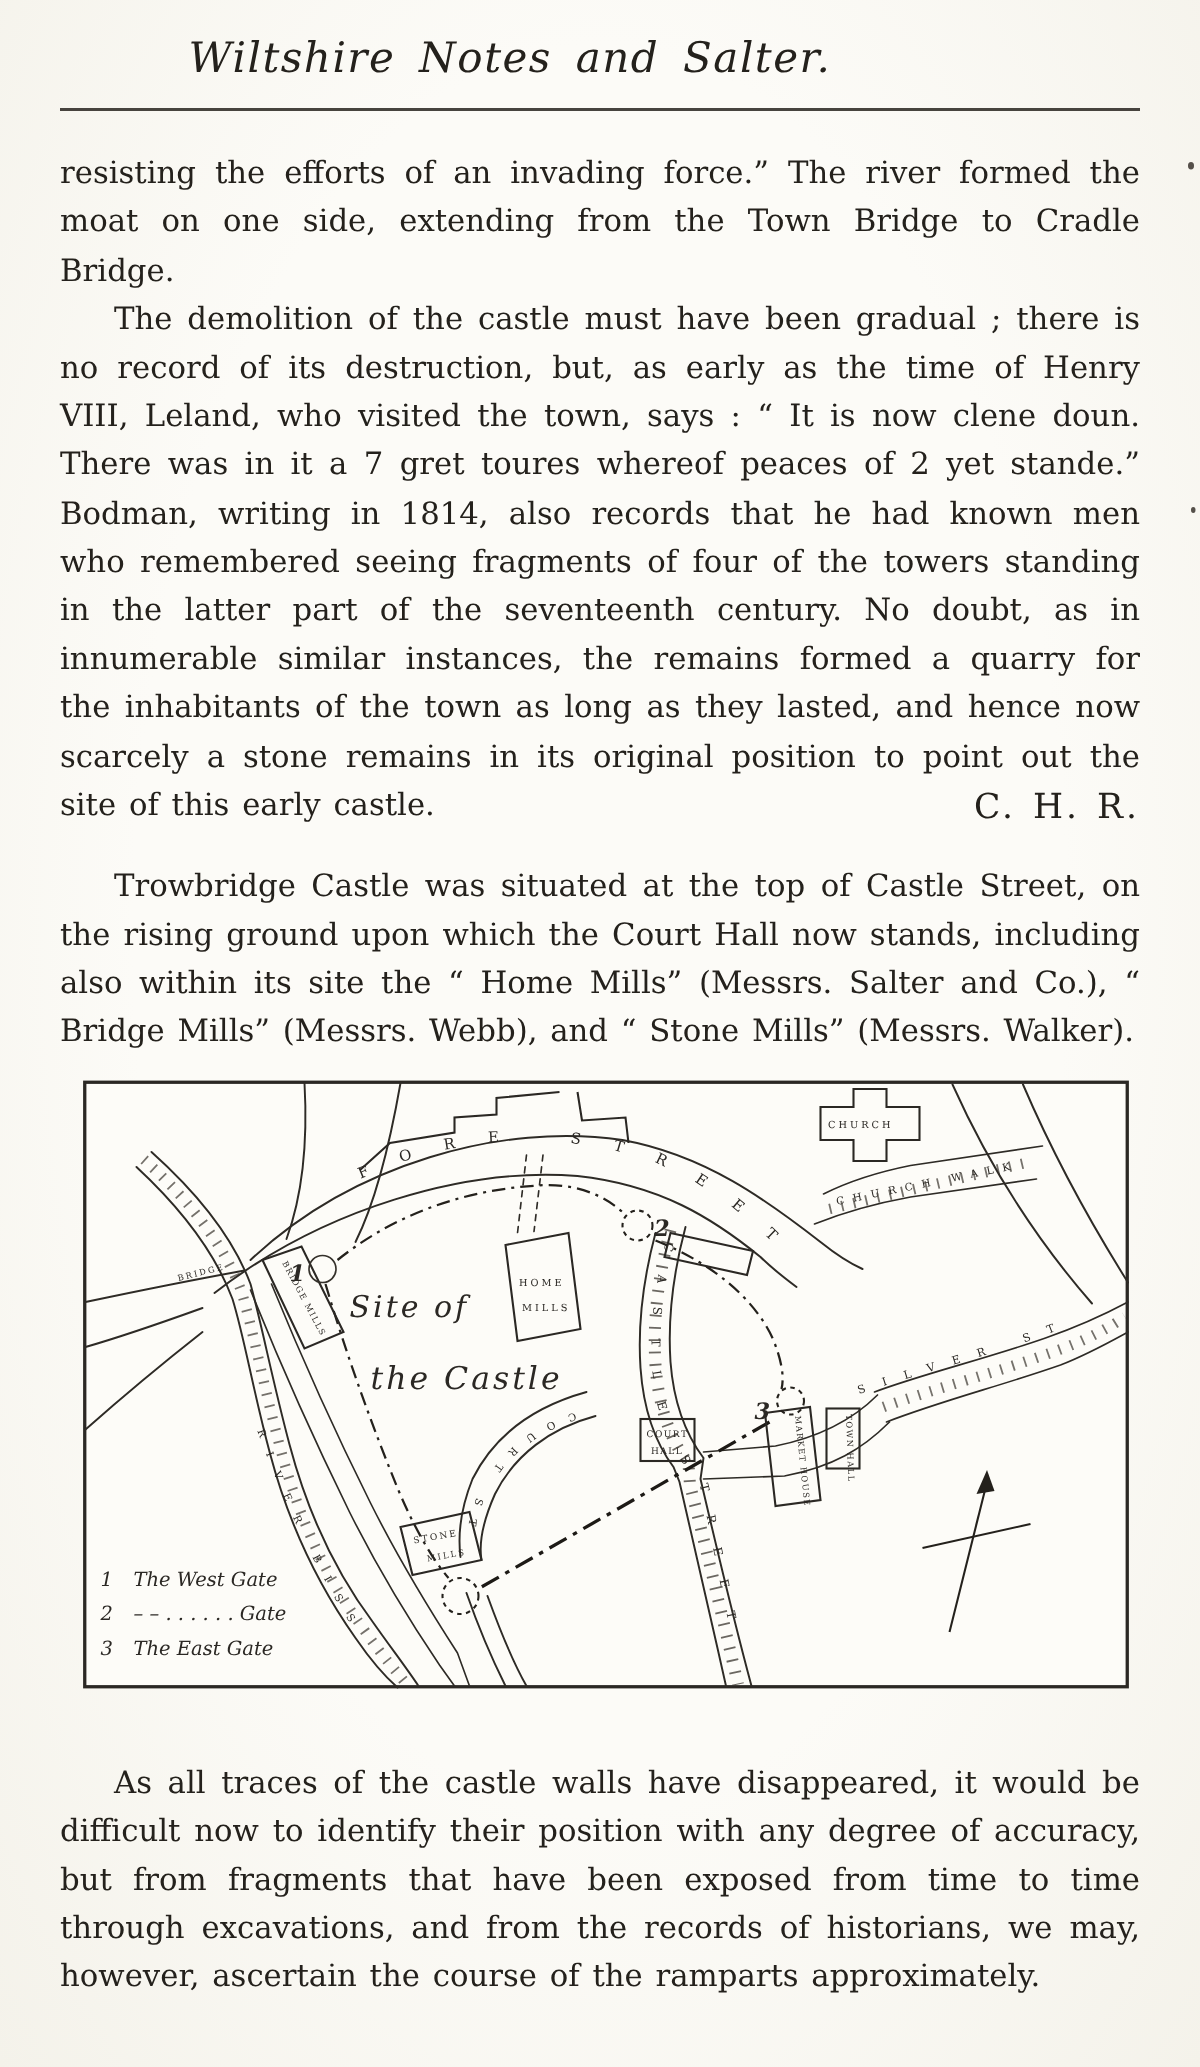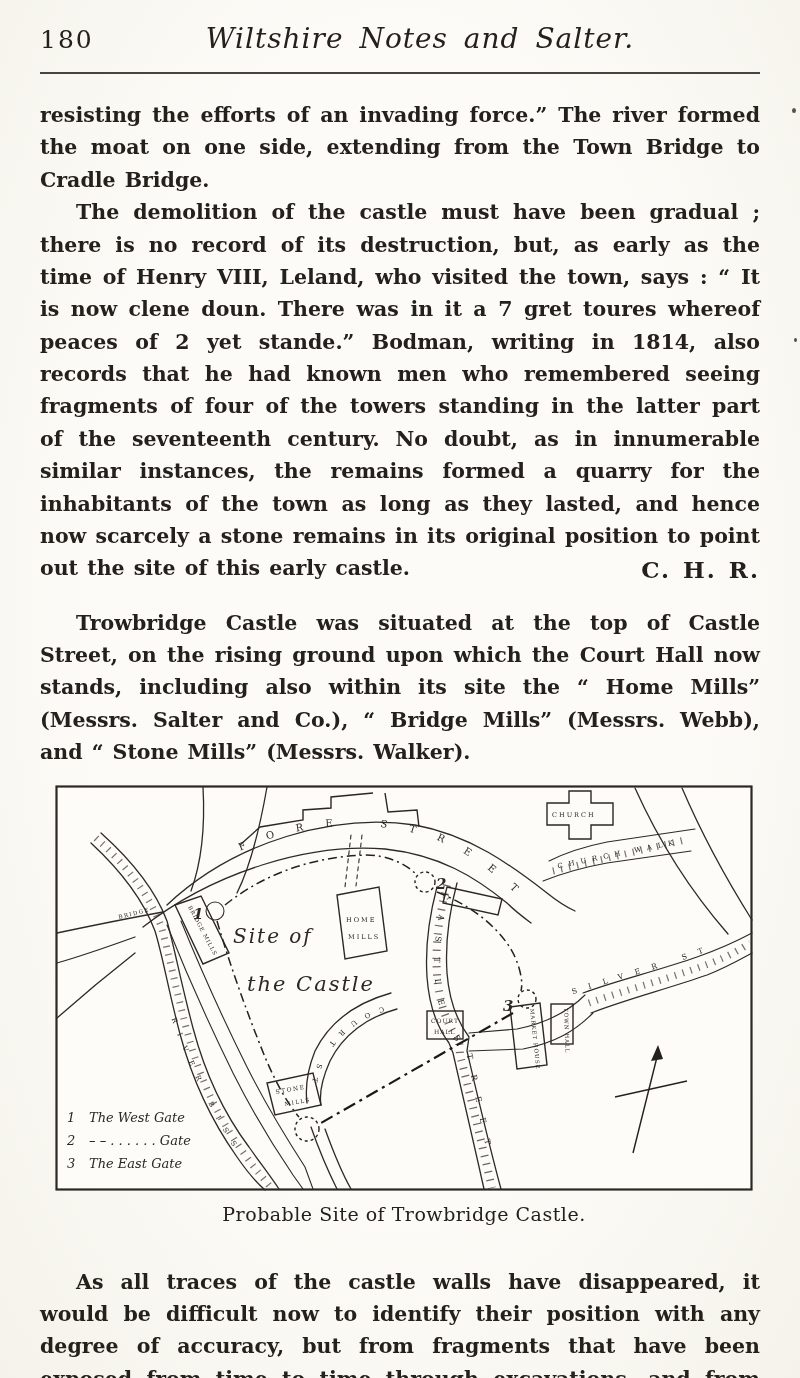--- a/index.html
+++ b/index.html
@@ -9,21 +9,21 @@
     background:radial-gradient(ellipse at 50% 45%, #fcfbf7 55%, #f4f2ea 100%);
     font-family:"DejaVu Serif","Liberation Serif",serif;
     color:#24211c; overflow:hidden; position:relative;
   }
   .hdr{display:flex;align-items:baseline;height:38px;}
   .pagenum{font-size:25px;letter-spacing:2px;width:160px;}
   .jtitle{font-size:28px;font-style:italic;flex:1;text-align:center;
           transform:translateX(-60px);letter-spacing:1px;word-spacing:6px;}
   .rule{border:none;border-top:2px solid #33302a;margin:12px 0 0 0;opacity:.9;}
   p{font-size:20.5px;line-height:1.58;text-align:justify;margin:0;
-    word-spacing:2px;font-weight:bold;}
+    word-spacing:2px;}
   .p1{margin-top:25px;}
   .indent{text-indent:36px;}
   .p3{margin-top:22px;}
   .p4{margin-top:41px;}
   .sig{float:right;font-size:23px;letter-spacing:2px;}
   figure{margin:16px 0 0 15px;width:698px;}
   figcaption{font-size:19px;text-align:center;margin-top:7px;letter-spacing:.5px;}
   svg text{fill:#2b2824;font-family:"DejaVu Serif","Liberation Serif",serif;}
   .road{fill:none;stroke:#2e2b26;stroke-width:1.3;stroke-linecap:round;}
   .roadthin{fill:none;stroke:#2e2b26;stroke-width:1.1;stroke-linecap:round;}
@@ -37,21 +37,20 @@
   .street{letter-spacing:22px;font-size:10px;}
   .streetsm{font-size:7px;}
   .legendtxt{font-size:13px;font-style:italic;}
   .cursive{font-style:italic;}
   .speck{position:absolute;background:#55504a;border-radius:50%;}
 </style>
 </head>
 <body>
 
 <div class="hdr">
-  <div class="pagenum">180</div>
   <div class="jtitle">Wiltshire Notes and Salter.</div>
 </div>
 <hr class="rule">
 
 <p class="p1">resisting the efforts of an invading force.”  The river formed the moat on one side, extending from the Town Bridge to Cradle Bridge.</p>
 
 <p class="indent"><span>The demolition of the castle must have been gradual ; there is no record of its destruction, but, as early as the time of Henry VIII, Leland, who visited the town, says : “ It is now clene doun. There was in it a 7 gret toures whereof peaces of 2 yet stande.”  Bodman, writing in 1814, also records that he had known men who remembered seeing fragments of four of the towers standing in the latter part of the seventeenth century.  No doubt, as in innumerable similar instances, the remains formed a quarry for the inhabitants of the town as long as they lasted, and hence now scarcely a stone remains in its original position to point out the site of this early castle.</span><span class="sig">C. H. R.</span></p>
 
 <p class="indent p3">Trowbridge Castle was situated at the top of Castle Street, on the rising ground upon which the Court Hall now stands, including also within its site the “ Home Mills” (Messrs. Salter and Co.), “ Bridge Mills” (Messrs. Webb), and “ Stone Mills” (Messrs. Walker).</p>
 
@@ -217,19 +216,18 @@
 
   <g>
     <text class="legendtxt" x="12" y="337">1</text>
     <text class="legendtxt" x="34" y="337">The West Gate</text>
     <text class="legendtxt" x="12" y="360">2</text>
     <text class="legendtxt" x="34" y="360">– – . . . . . . Gate</text>
     <text class="legendtxt" x="12" y="383">3</text>
     <text class="legendtxt" x="34" y="383">The East Gate</text>
   </g>
 </svg>
-<figcaption>Probable Site of Trowbridge Castle.</figcaption>
 </figure>
 
 <p class="indent p4">As all traces of the castle walls have disappeared, it would be difficult now to identify their position with any degree of accuracy, but from fragments that have been exposed from time to time through excavations, and from the records of historians, we may, however, ascertain the course of the ramparts approximately.</p>
 
 <span class="speck" style="left:792px;top:108px;width:4px;height:5px;"></span>
 <span class="speck" style="left:794px;top:338px;width:3px;height:4px;"></span>
 
 </body></html>

